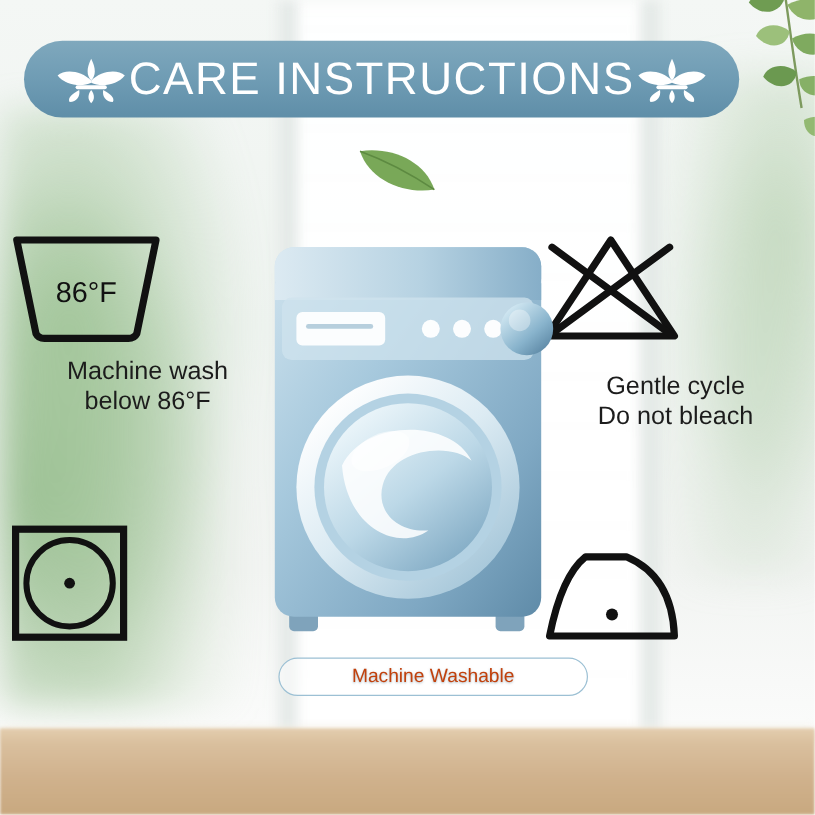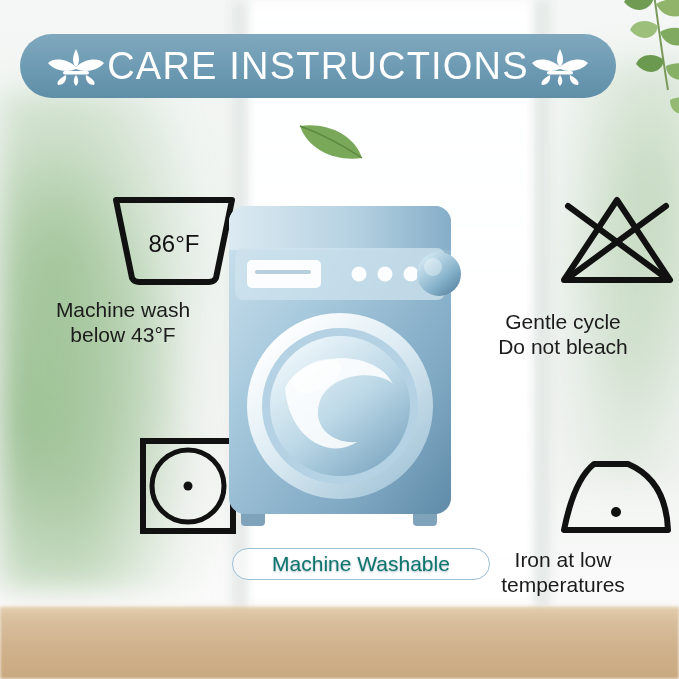--- a/index.html
+++ b/index.html
@@ -70,40 +70,40 @@
   .fleur.left  { left: 26px; }
   .fleur.right { right: 26px; }
 
   
   #content { position: absolute; inset: 0; z-index: 4; }
 
   .item { position: absolute; text-align: center; }
   .item-caption {
     font-size: 21px; color: #1c1c1c; line-height: 1.18; white-space: pre-line;
   }
-  .icon-wrap { display: flex; align-items: flex-end; justify-content: flex-end; }
+  .icon-wrap { display: flex; align-items: flex-end; justify-content: flex-start; }
 
   .item.wash   { left: 8px;   top: 190px; width: 230px; }
   .item.gentle { left: 448px; top: 190px; width: 230px; }
   .item.tumble { left: 8px;   top: 440px; width: 230px; }
   .item.iron   { left: 448px; top: 440px; width: 230px; }
 
   .wash .item-caption, .tumble .item-caption { }
   .gentle .item-caption, .iron .item-caption { }
 
   
   .washer { position: absolute; left: 215px; top: 192px; width: 250px; height: 350px; }
 
   .badge {
     position: absolute; left: 232px; top: 548px; width: 258px; height: 32px;
     border: 1.6px solid #9cc0d4; border-radius: 16px;
     background: rgba(255,255,255,0.55);
     display: flex; align-items: center; justify-content: center;
   }
-  .badge-text { color: #0f766e; font-size: 21px; text-shadow: 0 1px 2px rgba(90,120,140,0.55); }
+  .badge-text { color: #c2410c; font-size: 16px; text-shadow: 0 1px 2px rgba(90,120,140,0.55); }
 </style>
 </head>
 <body>
 
 <div id="bg">
   <div class="bg-base"></div>
   <div class="bg-greens"></div>
   <div class="bg-greens2"></div>
   <div class="bg-window"></div>
   <div class="bg-frame left"></div>
@@ -159,21 +159,21 @@
 <div id="content">
 
   <div class="item wash">
     <div class="icon-wrap" style="height:96px;">
       <svg width="128" height="92" viewBox="0 0 128 92">
         <path d="M6 6 L122 6 L106 84 Q104 88 99 88 L29 88 Q24 88 22 84 Z" fill="none" stroke="#111111" stroke-width="6" stroke-linejoin="round"></path>
         <text x="64" y="58" text-anchor="middle" font-family="Liberation Sans, sans-serif" font-size="24" fill="#111111">86°F</text>
       </svg>
     </div>
     <div class="item-caption" style="margin-top:12px;">Machine wash
-below 43°F</div>
+below 86°F</div>
   </div>
 
   <div class="item gentle">
     <div class="icon-wrap" style="height:96px;">
       <svg width="122" height="92" viewBox="0 0 122 92">
         <path d="M61 6 L114 86 L8 86 Z" fill="none" stroke="#111111" stroke-width="6" stroke-linejoin="round"></path>
         <line x1="12" y1="12" x2="110" y2="84" stroke="#111111" stroke-width="6" stroke-linecap="round"></line>
         <line x1="110" y1="12" x2="12" y2="84" stroke="#111111" stroke-width="6" stroke-linecap="round"></line>
       </svg>
     </div>
@@ -191,22 +191,20 @@
     </div>
   </div>
 
   <div class="item iron">
     <div class="icon-wrap" style="height:96px;">
       <svg width="124" height="82" viewBox="0 0 124 82">
         <path d="M10 76 L114 76 Q112 26 74 10 L40 10 Q20 26 10 76 Z" fill="none" stroke="#111111" stroke-width="6" stroke-linejoin="round"></path>
         <circle cx="62" cy="58" r="5" fill="#111111"></circle>
       </svg>
     </div>
-    <div class="item-caption" style="margin-top:12px;">Iron at low
-temperatures</div>
   </div>
 
   <svg class="washer" viewBox="0 0 250 350">
     <defs>
       <linearGradient id="bodyGrad" x1="0" y1="0" x2="1" y2="1">
         <stop offset="0%" stop-color="#cfe3ee"></stop>
         <stop offset="35%" stop-color="#a7c9dd"></stop>
         <stop offset="75%" stop-color="#7fa8c3"></stop>
         <stop offset="100%" stop-color="#5f8ba8"></stop>
       </linearGradient>

